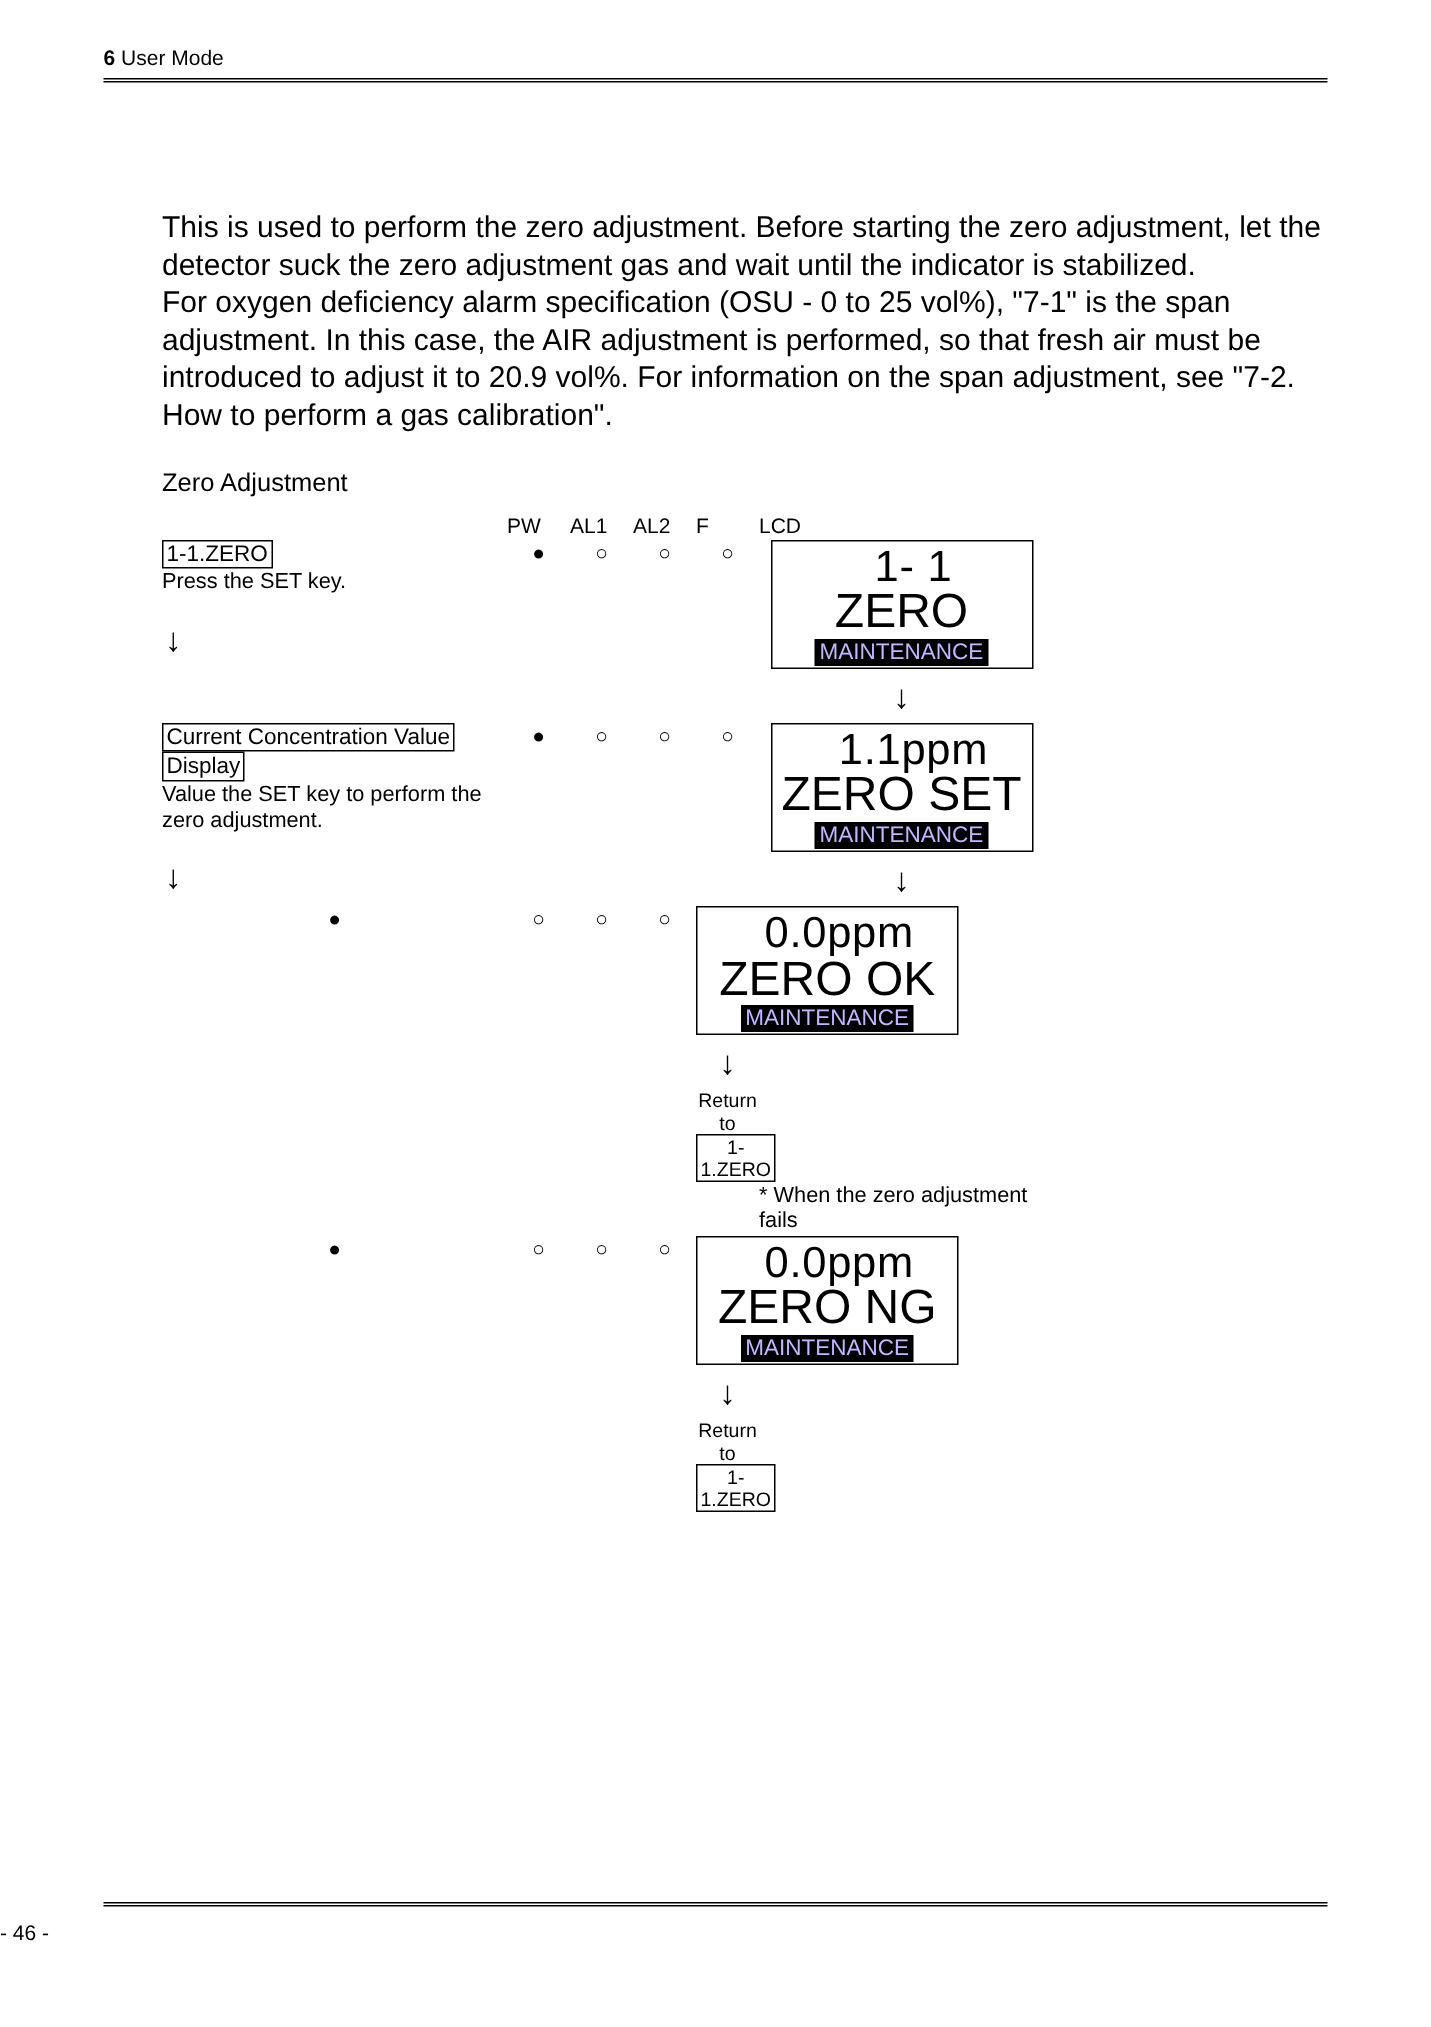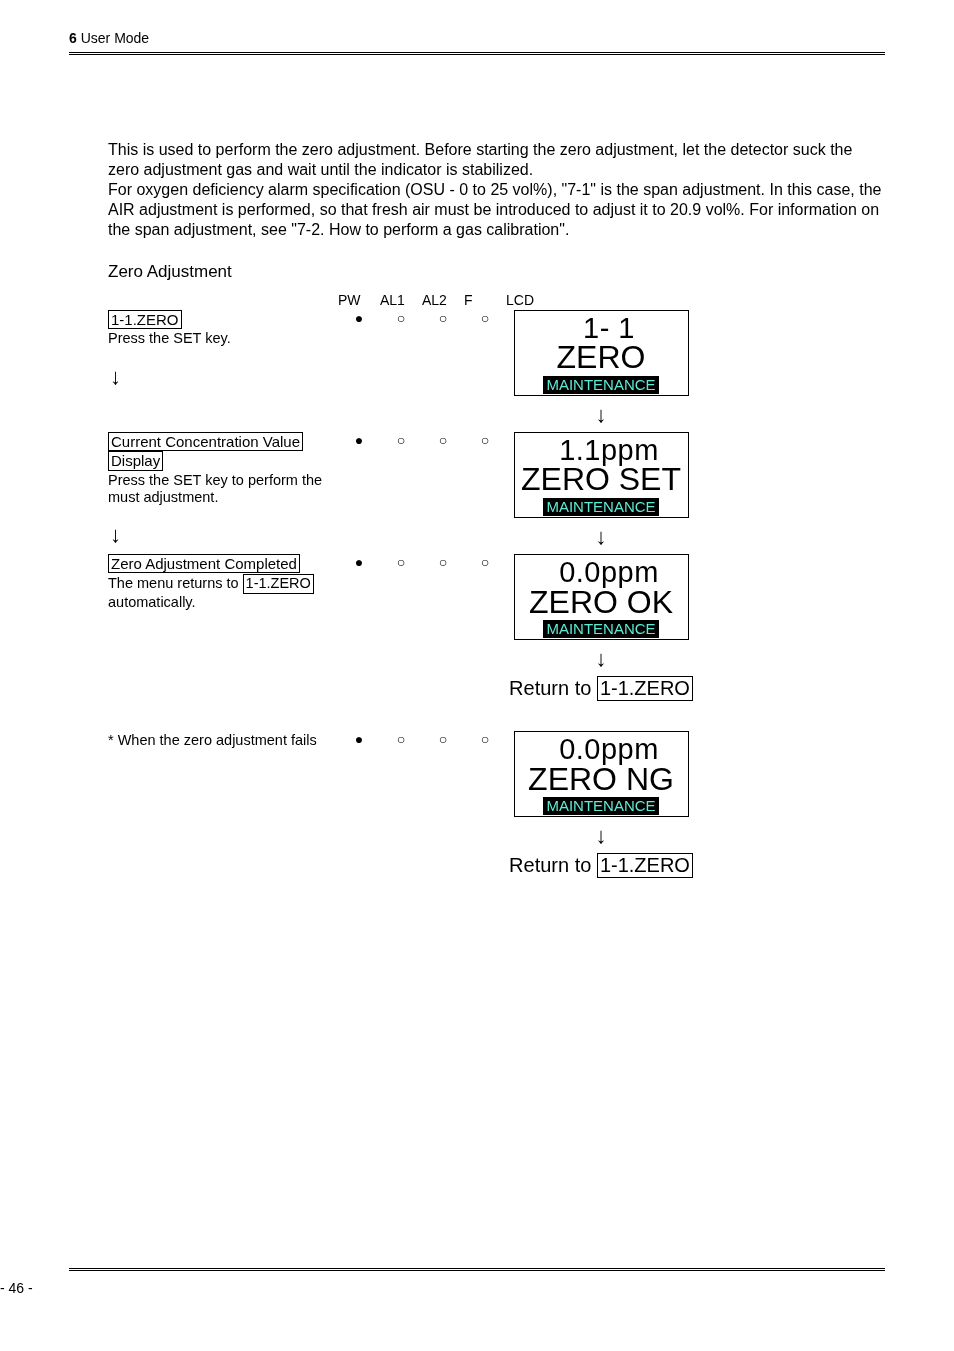--- a/index.html
+++ b/index.html
@@ -40,21 +40,21 @@
     bottom: 55px;
     text-align: left;
     font-size: 14px;
   }
   .content {
     position: absolute;
     left: 108px;
     right: 69px;
     top: 140px;
   }
-  .intro p { line-height: 1.25; font-size: 16px; }
+  .intro p { line-height: 1.25; font-size: 20px; }
   h3.sec {
     margin-top: 22px;
     margin-bottom: 10px;
     font-size: 17px;
     font-weight: normal;
   }
 
   .table {
     display: grid;
     grid-template-columns: 230px 42px 42px 42px 42px 190px;
@@ -73,25 +73,25 @@
 
   .lcd {
     border: 1px solid #000;
     margin: 0 auto;
     width: 175px;
     text-align: center;
     padding: 2px 2px 1px 2px;
   }
   .lcd .big { font-size: 29px; line-height: 1.05; letter-spacing: 0.5px; margin-left: 16px; }
   .lcd .mid { font-size: 32px; line-height: 1.05; margin-top: -2px; }
-  .lcd .tag { display:inline-block; color:#5eead4; background:#000; font-size:15px; padding:0 3px; margin-top:1px; margin-bottom:0; line-height:1.2; }
+  .lcd .tag { display:inline-block; color:#c4b5fd; background:#000; font-size:15px; padding:0 3px; margin-top:1px; margin-bottom:0; line-height:1.2; }
 
   .lcd-col { text-align: center; }
   .lcd-arrow { margin: 6px 0 4px 0; }
-  .return-line { font-size: 20px; margin-top: 4px; }
+  .return-line { font-size: 13px; margin-top: 4px; }
   .inline-box { border: 1px solid #000; display: inline-block; padding: 0 2px; }
 
   .left-col { padding-right: 8px; }
   .left-arrow-block { margin: 16px 0 4px 2px; }
 </style>
 </head>
 <body>
 
 <div class="header">
   <b>6</b>
@@ -133,42 +133,36 @@
         <span class="tag">MAINTENANCE</span>
       </div>
       <div class="lcd-arrow down-arrow"></div>
     </div>
 
     <div class="left-col">
       <div>
         <span class="step-title">Current Concentration Value</span><br>
         <span class="step-title">Display</span>
       </div>
-      <div class="step-desc">Press the SET key to perform the must adjustment.</div>
+      <div class="step-desc">Value the SET key to perform the zero adjustment.</div>
       <div class="left-arrow-block down-arrow"></div>
     </div>
     <div class="led-cell led-on"></div>
     <div class="led-cell led-off"></div>
     <div class="led-cell led-off"></div>
     <div class="led-cell led-off"></div>
     <div class="lcd-col">
       <div class="lcd">
         <div class="big">1.1ppm</div>
         <div class="mid">ZERO SET</div>
         <span class="tag">MAINTENANCE</span>
       </div>
       <div class="lcd-arrow down-arrow"></div>
     </div>
 
-    <div class="left-col">
-      <span class="step-title">Zero Adjustment Completed</span>
-      <div class="step-desc">
-        <span>The menu returns to </span><span class="inline-box">1-1.ZERO</span><span> automatically.</span>
-      </div>
-    </div>
     <div class="led-cell led-on"></div>
     <div class="led-cell led-off"></div>
     <div class="led-cell led-off"></div>
     <div class="led-cell led-off"></div>
     <div class="lcd-col">
       <div class="lcd">
         <div class="big">0.0ppm</div>
         <div class="mid">ZERO OK</div>
         <span class="tag">MAINTENANCE</span>
       </div>

